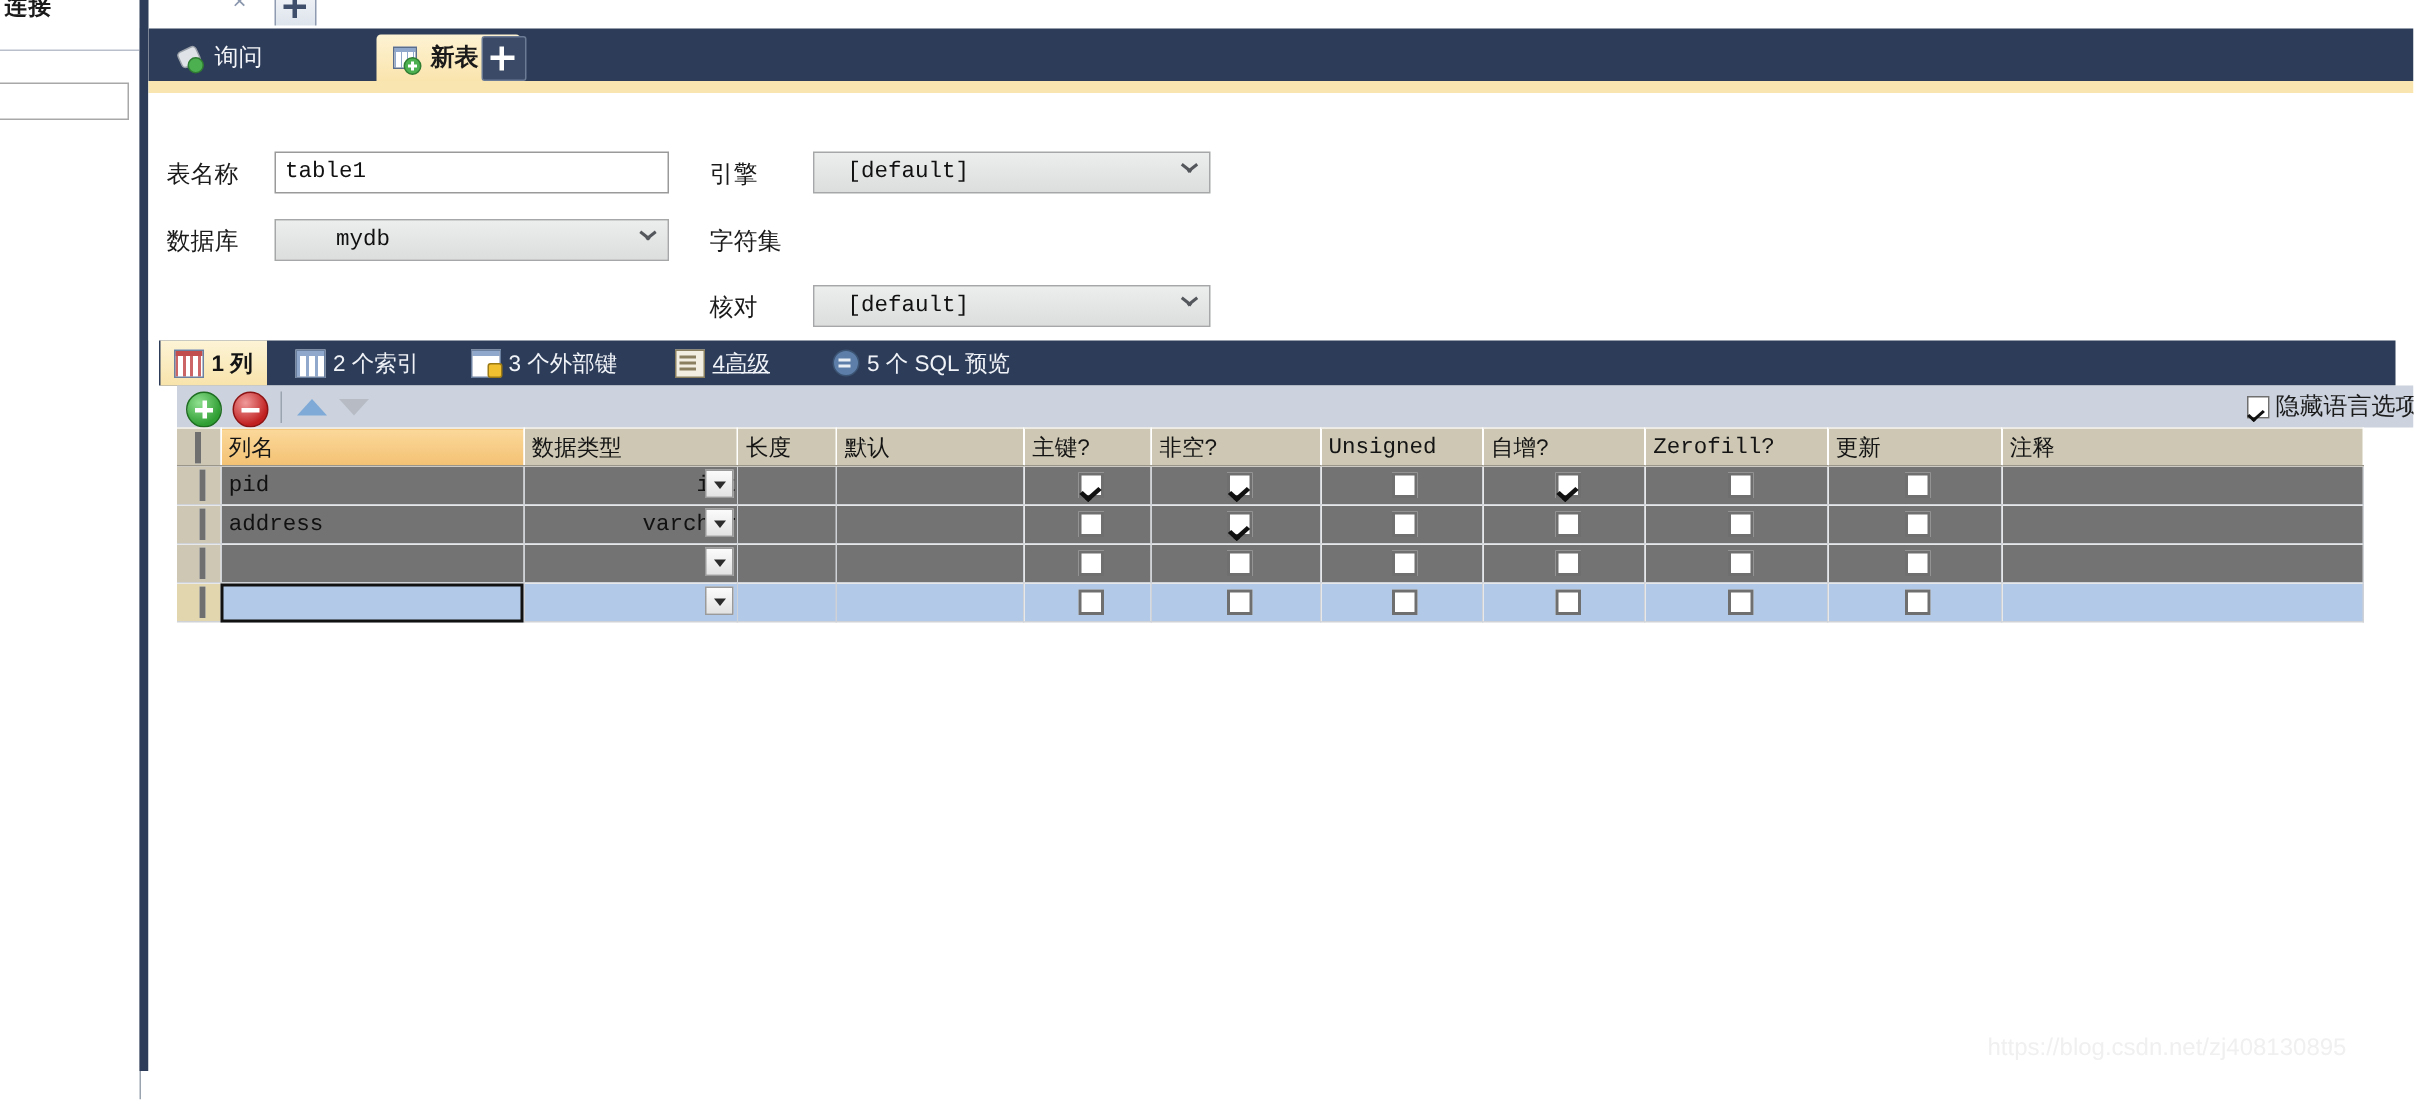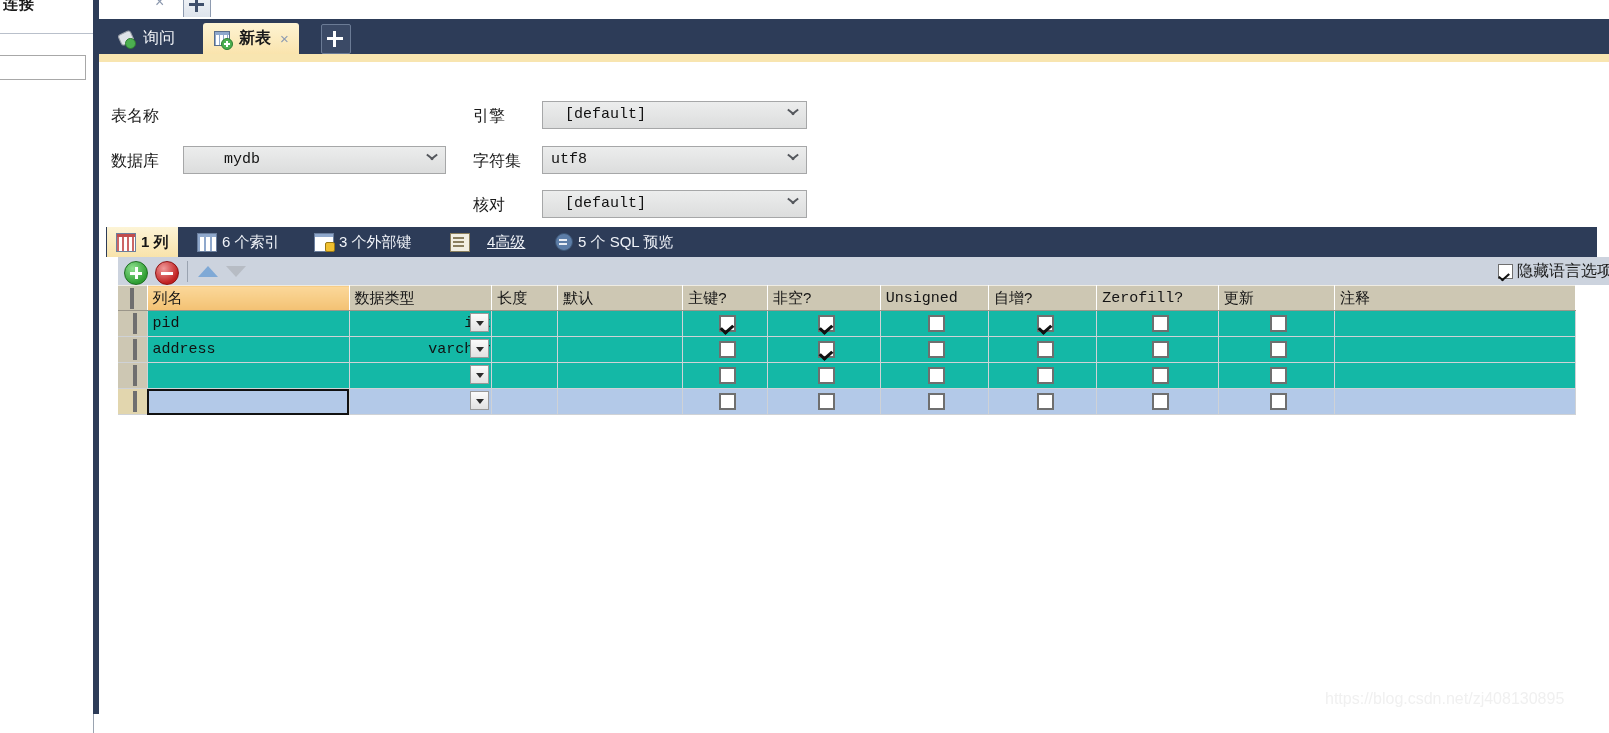--- a/index.html
+++ b/index.html
@@ -80,21 +80,21 @@
   }
   .tab {
     position: absolute; top: 4px; height: 31px;
     display: flex; align-items: center; padding: 0 10px;
     box-sizing: border-box; white-space: nowrap;
   }
   .tab-inactive { color: #ffffff; }
   .tab-inactive .tab-label { font-size: 16px; color: #f2f4f8; }
   .tab-active {
     background: linear-gradient(#fdf3d3,#fae4ad);
-    border-top-left-radius: 3px; border-top-right-radius: 3px;
+    border-top-left-radius: 3px; border-top-right-radius: 3px; margin-left: 48px;
   }
   .tab-active .tab-label { font-size: 16px; font-weight: bold; color: #1a1a1a; }
   .tab-close {
     margin-left: 9px; font-size: 15px; color: #8b9ab2;
   }
   .tab-ico { width: 20px; height: 18px; margin-right: 6px; position: relative; flex: 0 0 auto; }
 
   
   .ico-query:before {
     content: ""; position: absolute; left: 2px; top: 2px;
@@ -265,21 +265,21 @@
   table.grid th.rowhdr {
     width: 26px; padding: 0; text-align: center; background: #cdc7b3;
   }
   table.grid td {
     height: 25px; padding: 0 0 0 5px; margin: 0;
     border-right: 1px solid #cfd2d6;
     border-bottom: 1px solid #cfd2d6;
     font-family: "Liberation Mono", monospace; font-size: 15px; color: #111;
     overflow: hidden; white-space: nowrap;
   }
-  tr.r-odd  td { background: #14b8a6; }
+  tr.r-odd  td { background: #737373; }
   tr.r-even td { background: #f2f2f2; }
   tr.r-sel  td { background: #b3c9e8; }
   td.rowhdr { width: 26px; padding: 0; text-align: center; background: #cdc7b3;
     border-right: 1px solid #9b968a; }
   tr.r-odd td.rowhdr, tr.r-even td.rowhdr { background: #cdc7b3; }
   tr.r-sel td.rowhdr { background: #e2d6ae; }
   td.ctr { text-align: center; padding: 0; }
   td.ctr .cbx { display: inline-block; vertical-align: middle; }
   .dtcell { position: relative; padding-right: 24px; text-align: right; }
   .dtbtn {
@@ -333,62 +333,59 @@
         </span>
         <span class="tab-label">新表</span>
         <span class="tab-close">×</span>
       </div>
       <div class="newtab-btn" style="left:222px;"></div>
     </div>
     <div class="tab-underband"></div>
 
     <div class="form-area">
       <div class="fld-label" style="left:12px; top:44px;">表名称</div>
+      <div class="txt-input" style="left:84px; top:39px; width:263px;" placeholder="">table1</div>
 
       <div class="fld-label" style="left:12px; top:89px;">数据库</div>
       <div class="combo" style="left:84px; top:84px; width:263px;padding-left:40px;">
         <span>mydb</span>
         <span class="chev"></span>
       </div>
 
       <div class="fld-label" style="left:374px; top:44px;">引擎</div>
       <div class="combo indent" style="left:443px; top:39px; width:265px;">
         <span>[default]</span>
         <span class="chev"></span>
       </div>
 
       <div class="fld-label" style="left:374px; top:89px;">字符集</div>
-      <div class="combo" style="left:443px; top:84px; width:265px;">
-        <span>utf8</span>
-        <span class="chev"></span>
-      </div>
 
       <div class="fld-label" style="left:374px; top:133px;">核对</div>
       <div class="combo indent" style="left:443px; top:128px; width:265px;">
         <span>[default]</span>
         <span class="chev"></span>
       </div>
     </div>
   </div>
 
   <div class="subtabwrap" style="left:106px; top:227px;">
     <div class="subtab-bg"></div>
     <div class="subtab active" style="left:1px;">
       <span class="sub-ico si-col"></span>
       <span>1 列</span>
     </div>
     <div class="subtab" style="left:82px;">
       <span class="sub-ico si-idx"></span>
-      <span>6 个索引</span>
+      <span>2 个索引</span>
     </div>
     <div class="subtab" style="left:199px;">
       <span class="sub-ico si-fk"></span>
       <span>3 个外部键</span>
     </div>
-    <div class="subtab" style="left:335px;gap:12px;">
+    <div class="subtab" style="left:335px;">
       <span class="sub-ico si-adv"></span>
       <span class="u">4高级</span>
     </div>
     <div class="subtab" style="left:440px;">
       <span class="sub-ico si-sql"></span>
       <span>5 个 SQL 预览</span>
     </div>
   </div>
 
   <div class="gridtoolbar" style="left:118px; top:257px; width:1491px;">

